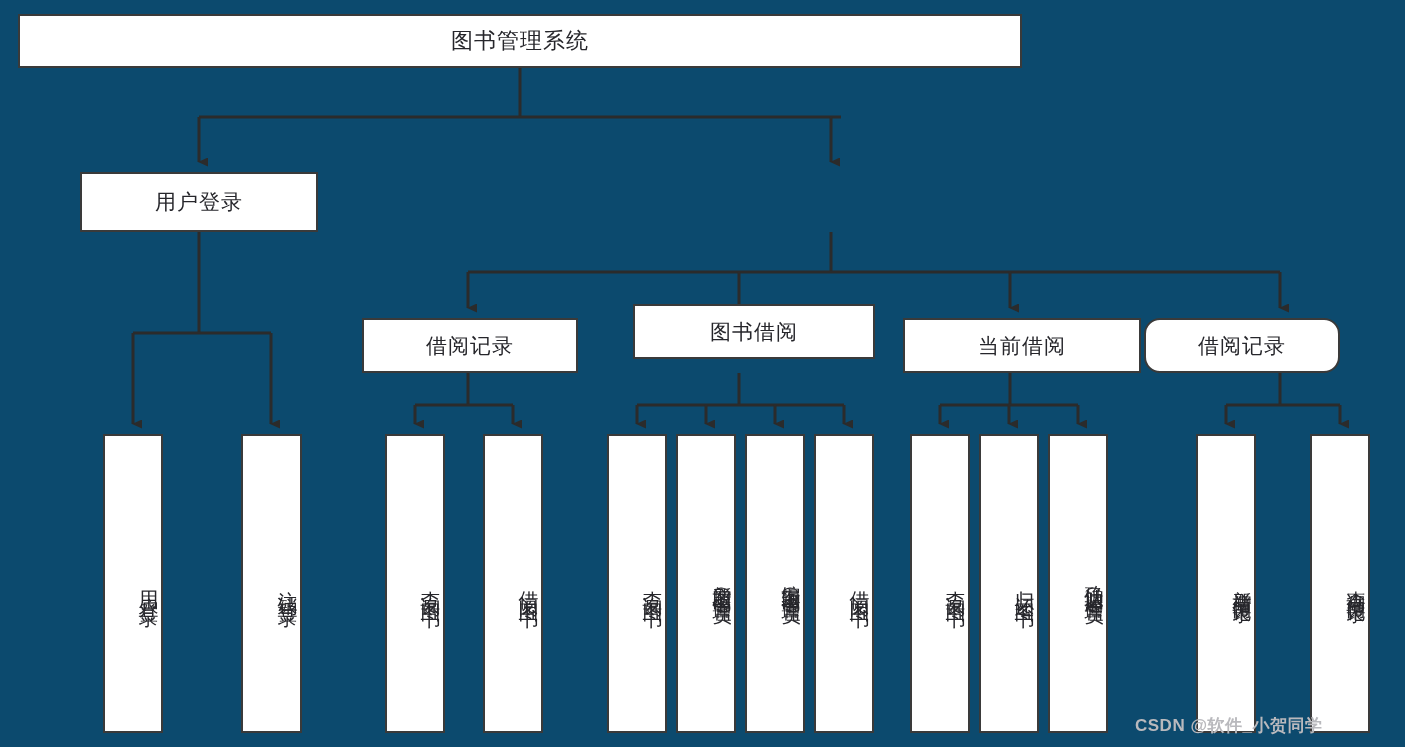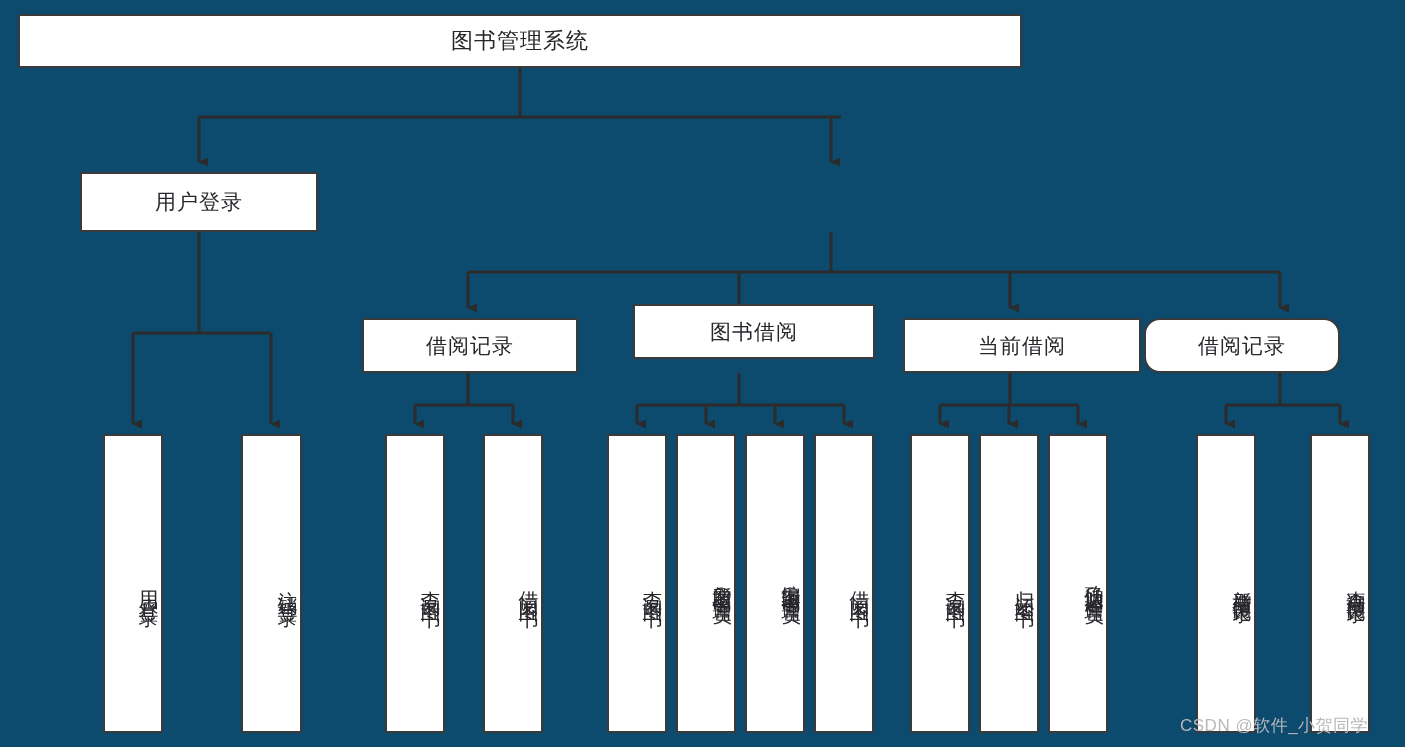--- a/index.html
+++ b/index.html
@@ -143,15 +143,15 @@
   <div class="node vert" style="left: 607px; top: 434px; width: 60px; height: 299px; border-color: rgb(58, 58, 58); background: rgb(255, 255, 255); color: rgb(38, 38, 43);">查询图书</div>
   <div class="node vert tall-text" style="left: 676px; top: 434px; width: 60px; height: 299px; border-color: rgb(58, 58, 58); background: rgb(255, 255, 255); color: rgb(38, 38, 43);">新增图书（管理员）</div>
   <div class="node vert tall-text" style="left: 745px; top: 434px; width: 60px; height: 299px; border-color: rgb(58, 58, 58); background: rgb(255, 255, 255); color: rgb(38, 38, 43);">编辑图书（管理员）</div>
   <div class="node vert" style="left: 814px; top: 434px; width: 60px; height: 299px; border-color: rgb(58, 58, 58); background: rgb(255, 255, 255); color: rgb(38, 38, 43);">借阅图书</div>
   <div class="node vert" style="left: 910px; top: 434px; width: 60px; height: 299px; border-color: rgb(58, 58, 58); background: rgb(255, 255, 255); color: rgb(38, 38, 43);">查询图书</div>
   <div class="node vert" style="left: 979px; top: 434px; width: 60px; height: 299px; border-color: rgb(58, 58, 58); background: rgb(255, 255, 255); color: rgb(38, 38, 43);">归还图书</div>
   <div class="node vert tall-text" style="left: 1048px; top: 434px; width: 60px; height: 299px; border-color: rgb(58, 58, 58); background: rgb(255, 255, 255); color: rgb(38, 38, 43);">确认归还（管理员）</div>
   <div class="node vert tall-text" style="left: 1196px; top: 434px; width: 60px; height: 299px; border-color: rgb(58, 58, 58); background: rgb(255, 255, 255); color: rgb(38, 38, 43);">新增借阅记录</div>
   <div class="node vert tall-text" style="left: 1310px; top: 434px; width: 60px; height: 299px; border-color: rgb(58, 58, 58); background: rgb(255, 255, 255); color: rgb(38, 38, 43);">查询借阅记录</div>
 
-  <div class="watermark" style="left: 1180px; top: 714px; color: rgb(185, 185, 189);">CSDN @软件_小贺同学</div>
+  <div class="watermark" style="left: 1135px; top: 714px; color: rgb(185, 185, 189); font-weight: bold;">CSDN @软件_小贺同学</div>
 
 </div>
 
 </body></html>

